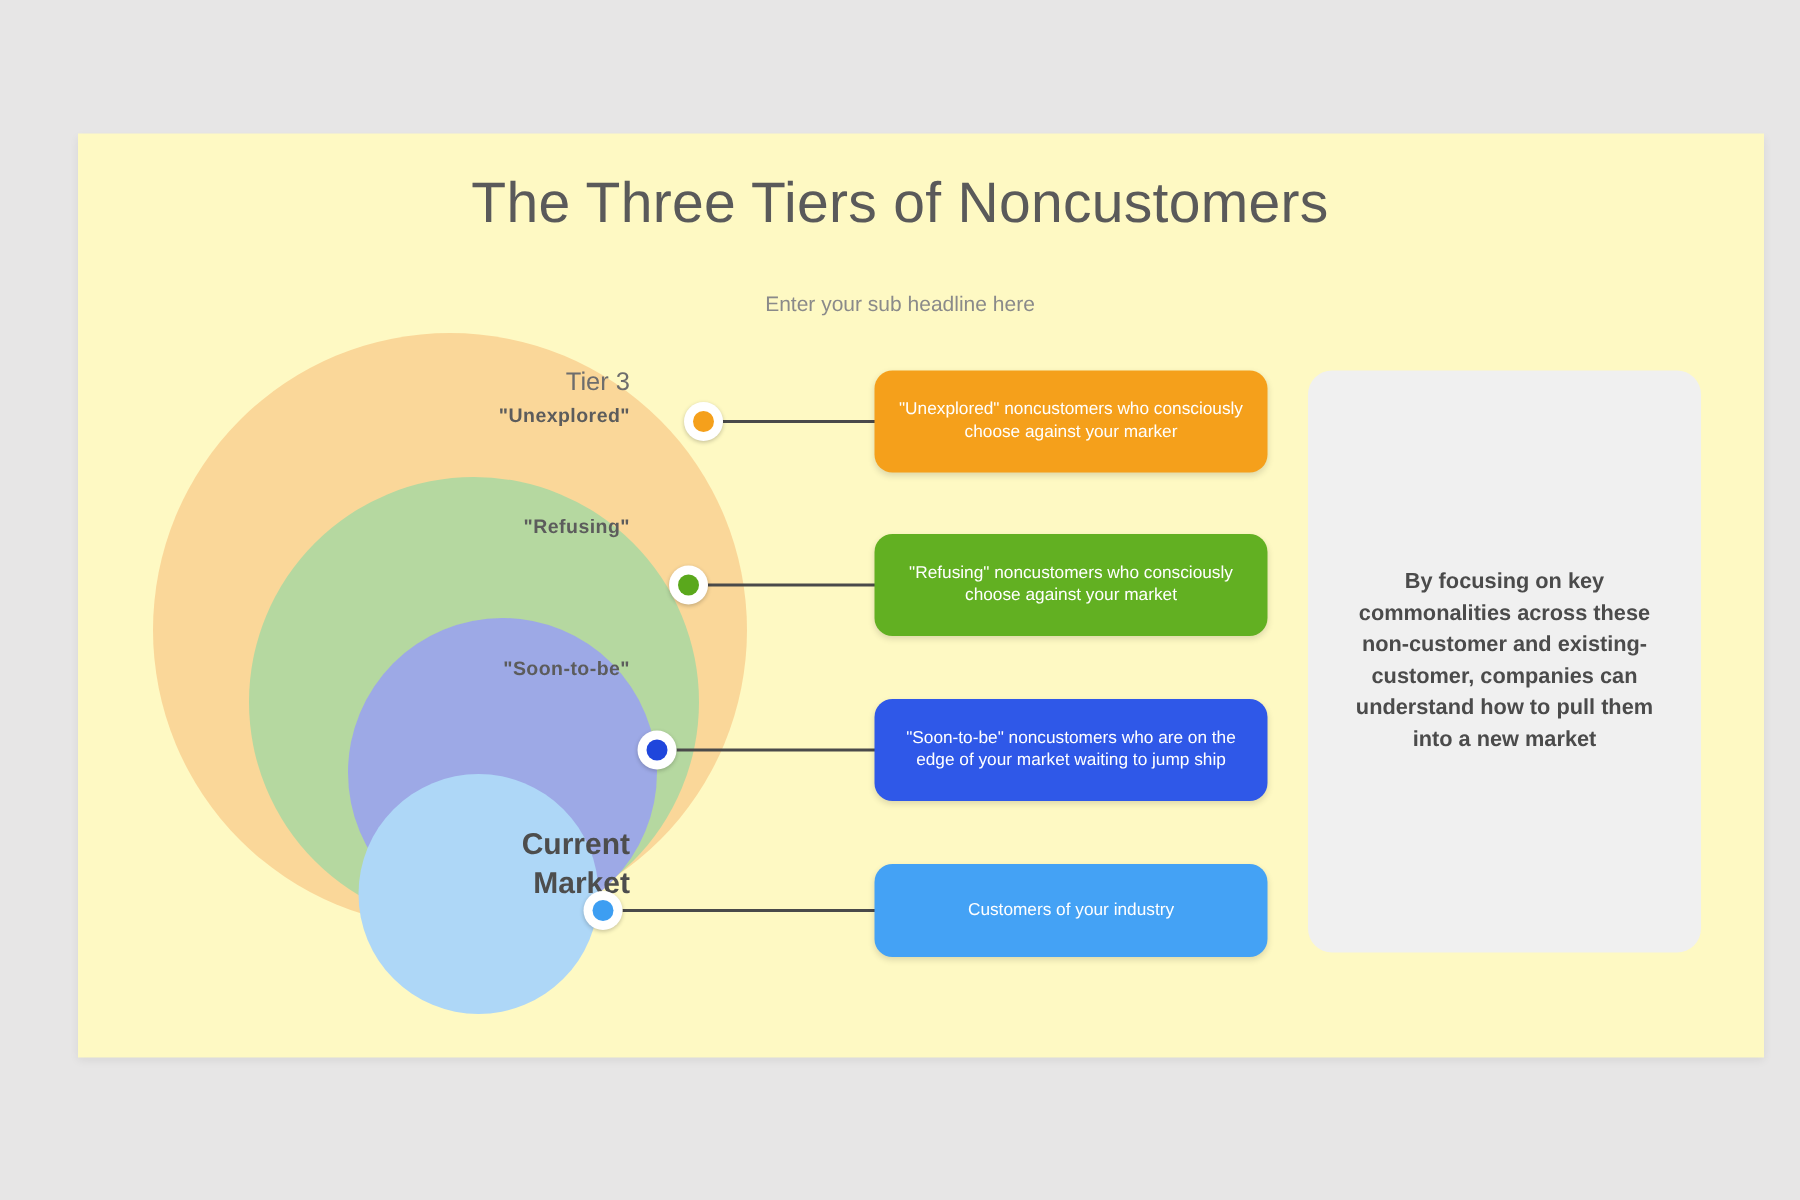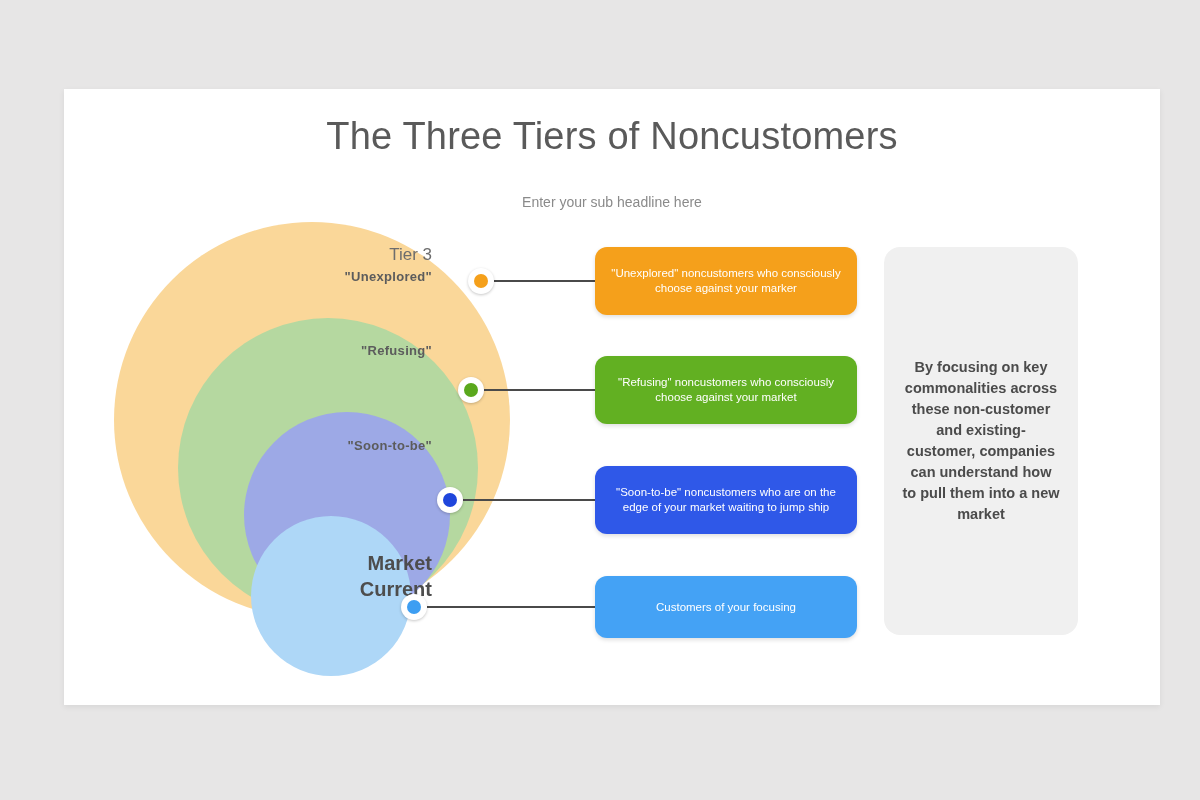--- a/index.html
+++ b/index.html
@@ -8,26 +8,27 @@
   }
   body {
     width: 1200px;
     height: 800px;
     background: #e7e6e6;
     font-family: "Liberation Sans", sans-serif;
     overflow: hidden;
   }
   #slide {
     position: absolute;
-    left: 64px;
+    left: 52px;
     top: 89px;
     width: 1096px;
     height: 616px;
-    background: #ffffff;
+    background: #fef9c3;
     box-shadow: 0 2px 6px rgba(0,0,0,0.07);
+    padding-left: 28px;
   }
 
   
   .title {
     position: absolute;
     left: 0;
     top: 26px;
     width: 1096px;
     text-align: center;
     font-size: 38px;
@@ -151,21 +152,21 @@
   #callout-tier3   { left: 531px; top: 158px; width: 262px; height: 68px; background: #f5a01b; }
   #callout-tier2   { left: 531px; top: 267px; width: 262px; height: 68px; background: #62b022; }
   #callout-tier1   { left: 531px; top: 377px; width: 262px; height: 68px; background: #2f58e8; }
   #callout-current { left: 531px; top: 487px; width: 262px; height: 62px; background: #44a2f5; }
 
   
   #summary-panel {
     position: absolute;
     left: 820px;
     top: 158px;
-    width: 194px;
+    width: 262px;
     height: 388px;
     background: #f0f0f0;
     border-radius: 16px;
     display: flex;
     align-items: center;
     justify-content: flex-start;
     padding: 0 18px;
     box-sizing: border-box;
   }
   #summary-text {
@@ -198,22 +199,22 @@
 
     <div class="tier-label" id="label-tier2">
       <span class="t-sub">"Refusing"</span>
     </div>
 
     <div class="tier-label" id="label-tier1">
       <span class="t-sub">"Soon-to-be"</span>
     </div>
 
     <div class="tier-label" id="label-current">
+      <span class="t-main">Current</span>
       <span class="t-main">Market</span>
-      <span class="t-main">Current</span>
     </div>
   </div>
 
   <div class="connector" style="left:430px; top:191px; width:105px;"></div>
   <div class="connector" style="left:420px; top:300px; width:115px;"></div>
   <div class="connector" style="left:399px; top:410px; width:136px;"></div>
   <div class="connector" style="left:363px; top:517px; width:172px;"></div>
 
   <div class="marker" style="left:404px; top:179px;">
     <span class="dot" style="background:#f5a01b;"></span>
@@ -231,20 +232,20 @@
   <div class="callout" id="callout-tier3">
     <span>"Unexplored" noncustomers who consciously choose against your marker</span>
   </div>
   <div class="callout" id="callout-tier2">
     <span>"Refusing" noncustomers who consciously choose against your market</span>
   </div>
   <div class="callout" id="callout-tier1">
     <span>"Soon-to-be" noncustomers who are on the edge of your market waiting to jump ship</span>
   </div>
   <div class="callout" id="callout-current">
-    <span>Customers of your focusing</span>
+    <span>Customers of your industry</span>
   </div>
 
   <div id="summary-panel">
     <div id="summary-text">By focusing on key commonalities across these non-customer and existing- customer, companies can understand how to pull them into a new market</div>
   </div>
 
 </div>
 
 </body></html>

